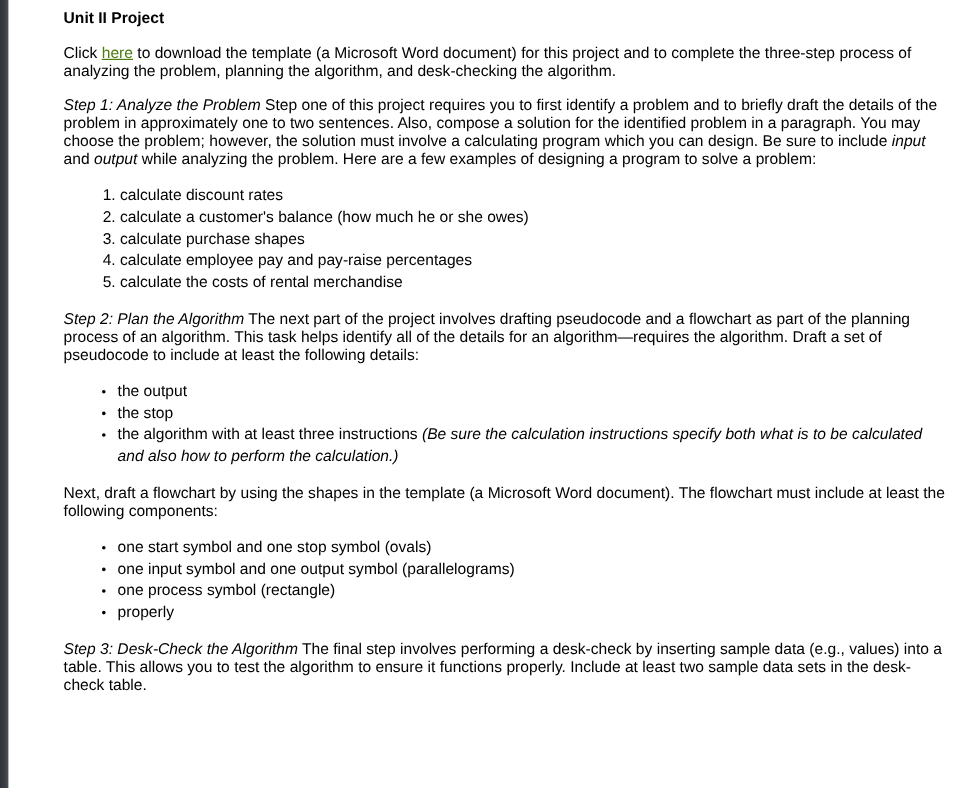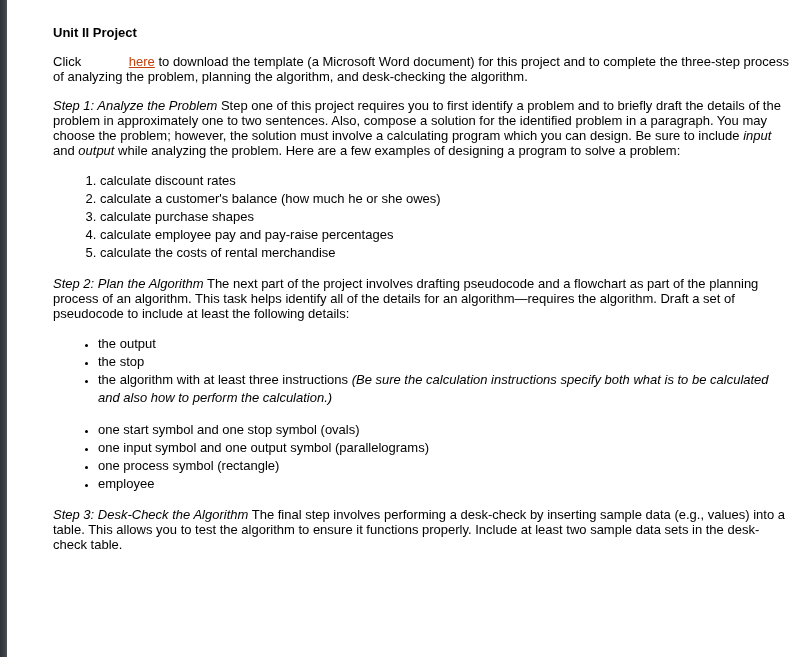--- a/index.html
+++ b/index.html
@@ -22,21 +22,21 @@
     top: 0;
     width: 7px;
     height: 657px;
     background: linear-gradient(to right, #2f3338 0%, #3a3e44 55%, #4d5258 100%);
   }
   .content {
     position: absolute;
     left: 53px;
     top: 0;
     width: 737px;
-    padding-top: 25px;
+    padding-top: 7px;
   }
   .doc-title {
     font-weight: bold;
     line-height: 15px;
     margin: 0 0 14px 0;
   }
   .content p {
     line-height: 15px;
     margin: 14px 0;
   }
@@ -44,24 +44,23 @@
     margin: 14px 0;
   }
   .content ol { padding-left: 47px; }
   .content ul { padding-left: 45px; }
   .content li {
     line-height: 18px;
   }
   .content ul li::marker { font-size: 11px; }
   .italic { font-style: italic; }
   a.doc-link {
-    color: #c2410c;
+    color: #4d7c0f;
     text-decoration: underline;
     cursor: pointer;
-    margin-left: 44px;
   }
 </style>
 </head>
 <body>
 
 <div class="edge-strip"></div>
 
 <div class="content">
   <div class="doc-title">Unit II Project</div>
   <div id="doc-blocks">
@@ -73,21 +72,22 @@
         <li><span>calculate purchase shapes</span></li>
         <li><span>calculate employee pay and pay-raise percentages</span></li>
         <li><span>calculate the costs of rental merchandise</span></li>
       </ol>
       <p><span class="italic">Step 2: Plan the Algorithm</span><span> The next part of the project involves drafting pseudocode and a flowchart as part of the planning process of an algorithm. This task helps identify all of the details for an algorithm—requires the algorithm. Draft a set of pseudocode to include at least the following details:</span></p>
       <ul>
         <li><span>the output</span></li>
         <li><span>the stop</span></li>
         <li><span>the algorithm with at least three instructions </span><span class="italic">(Be sure the calculation instructions specify both what is to be calculated and also how to perform the calculation.)</span></li>
       </ul>
+      <p><span>Next, draft a flowchart by using the shapes in the template (a Microsoft Word document). The flowchart must include at least the following components:</span></p>
       <ul>
         <li><span>one start symbol and one stop symbol (ovals)</span></li>
         <li><span>one input symbol and one output symbol (parallelograms)</span></li>
         <li><span>one process symbol (rectangle)</span></li>
-        <li><span>employee</span></li>
+        <li><span>properly</span></li>
       </ul>
       <p><span class="italic">Step 3: Desk-Check the Algorithm</span><span> The final step involves performing a desk-check by inserting sample data (e.g., values) into a table. This allows you to test the algorithm to ensure it functions properly. Include at least two sample data sets in the desk-check table.</span></p>
     </div>
 </div>
 
 </body></html>

